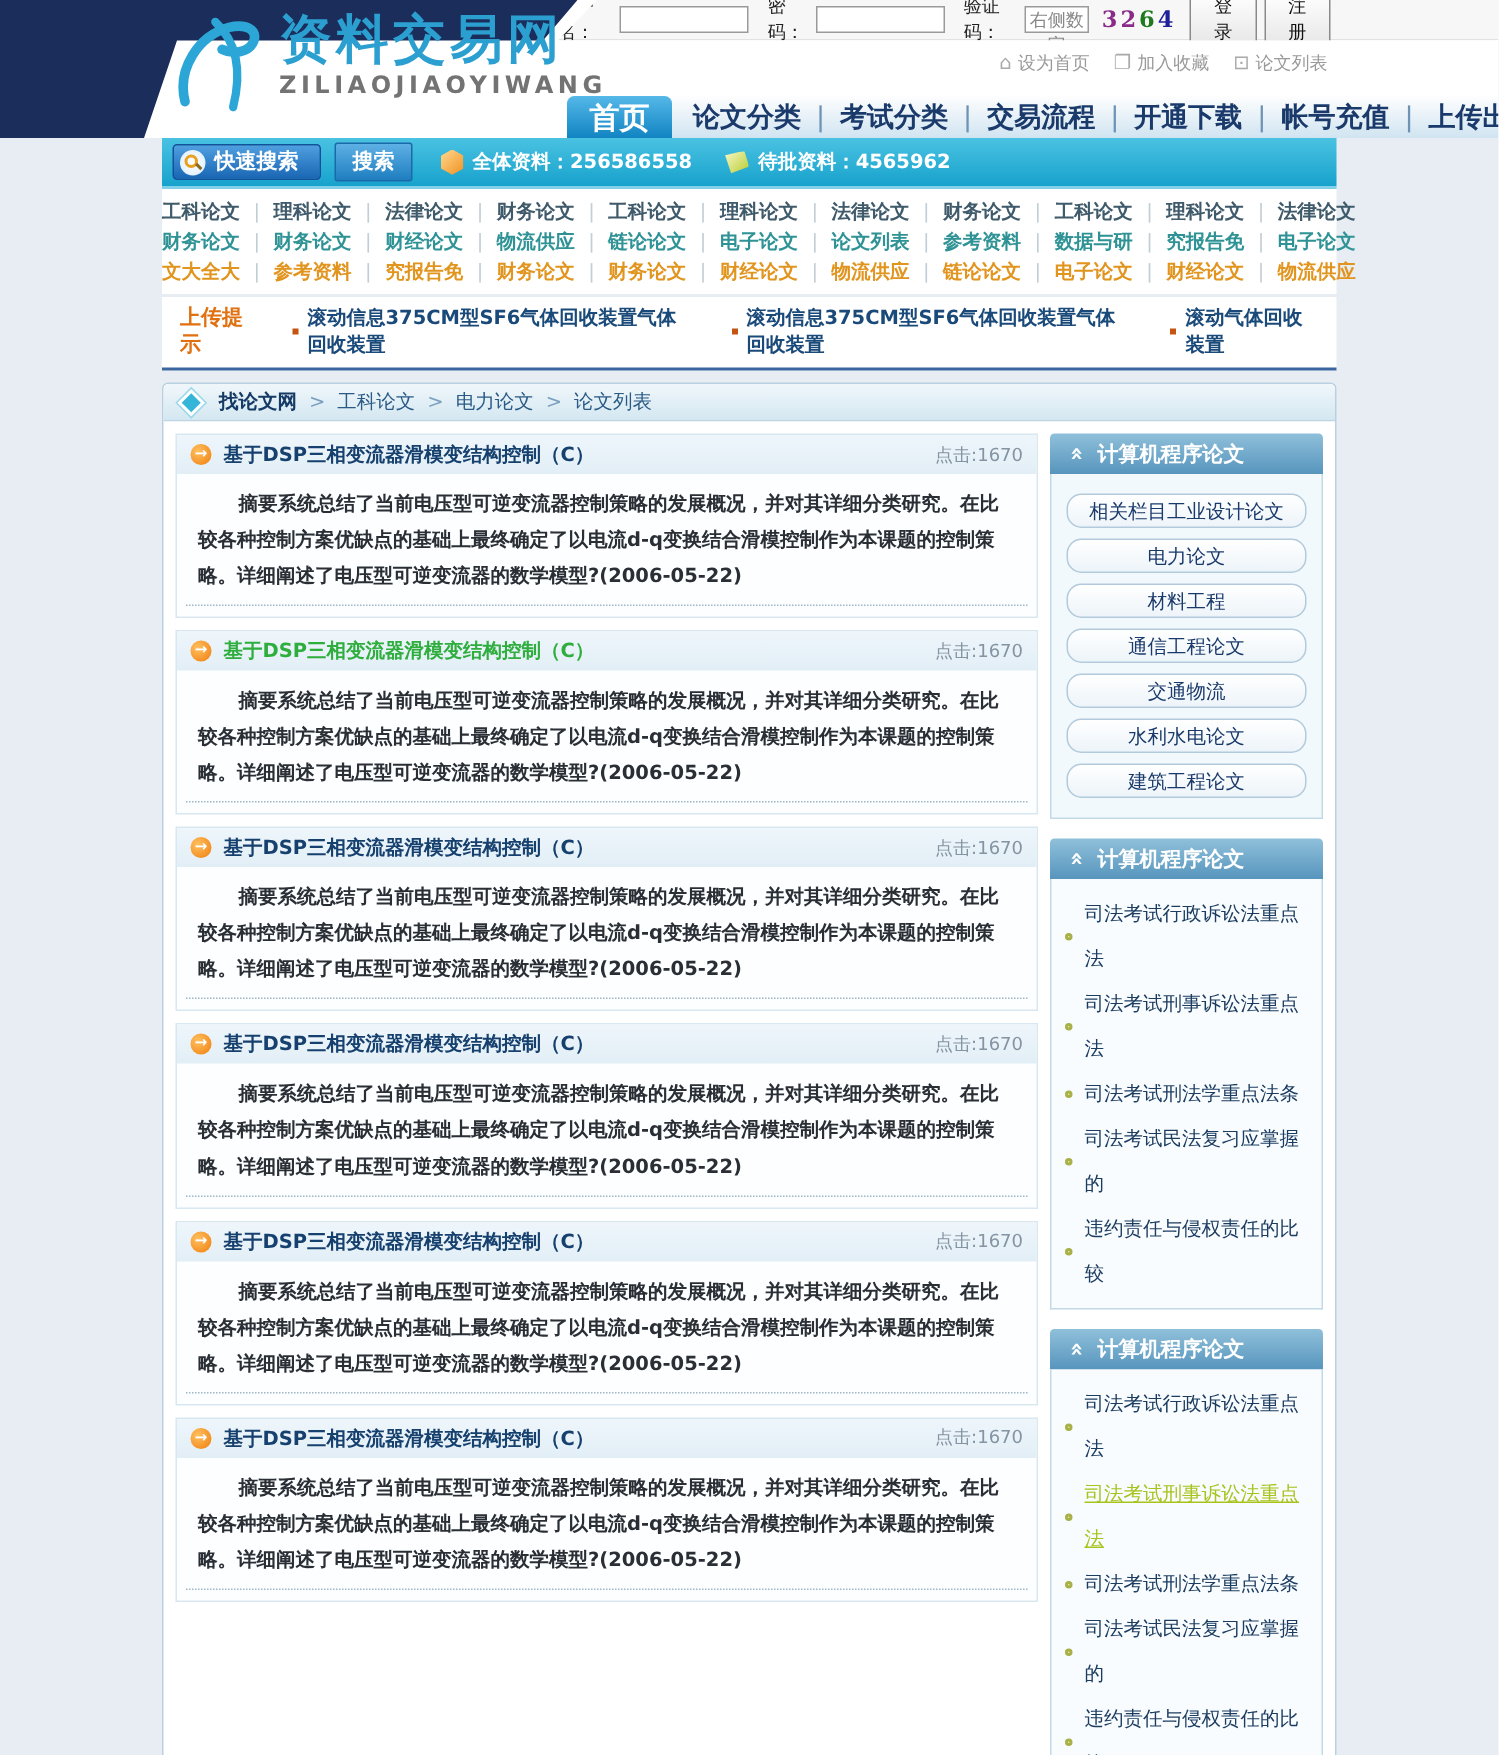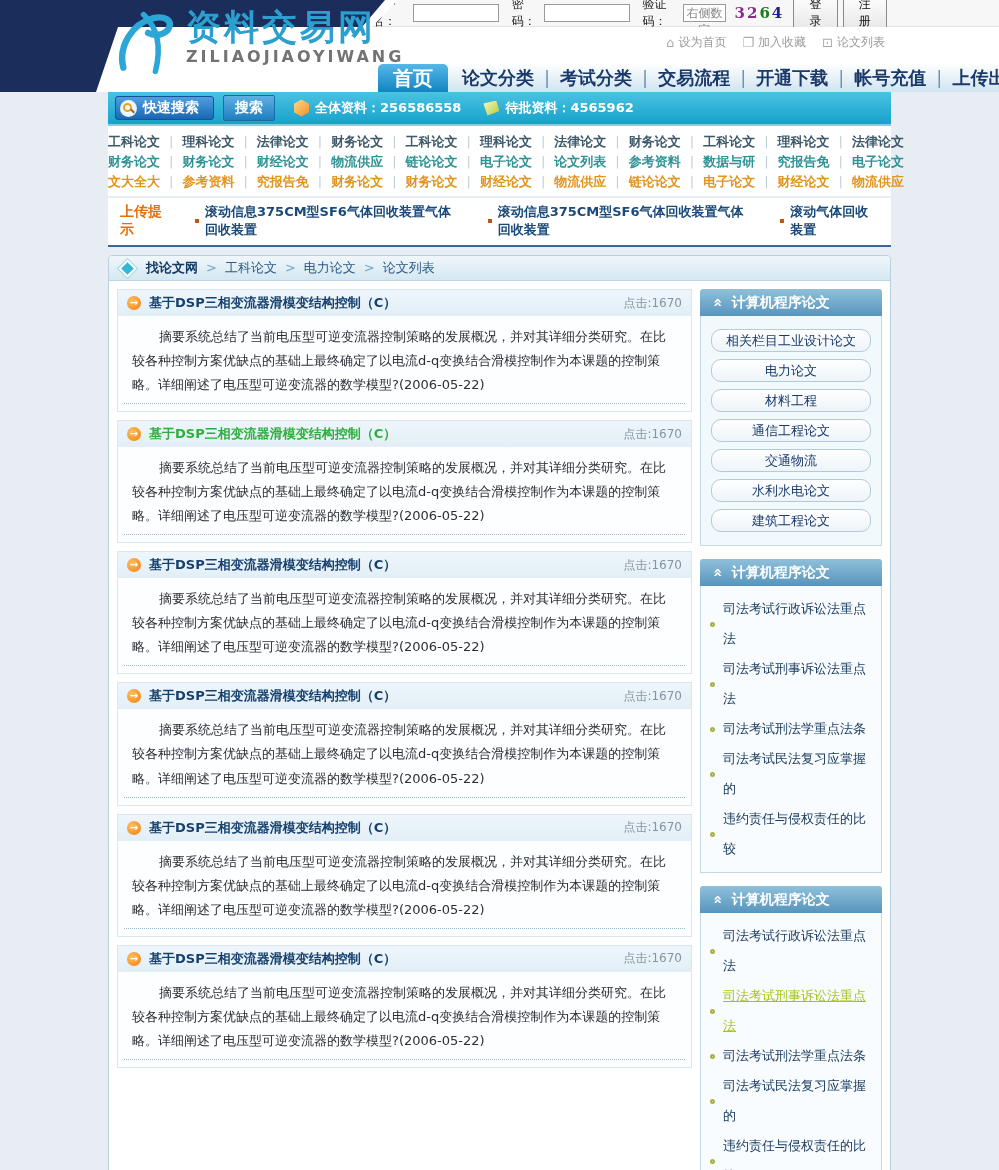--- a/index.html
+++ b/index.html
@@ -104,21 +104,21 @@
   .article { border: 1px solid #d9e7f0; background: #fdfeff; margin-bottom: 8px; }
   .art-head { display: flex; align-items: center; height: 26px; background: linear-gradient(#eef6fb, #e2eef6); padding: 0 9px; gap: 8px; }
   .art-icon {
     width: 14px; height: 14px; border-radius: 50%; flex: none;
     background: radial-gradient(circle at 35% 35%, #ffc060, #ef7d0c);
     color: #fff; font-size: 10px; line-height: 14px; text-align: center; font-weight: bold;
   }
   .art-title { font-size: 13px; font-weight: bold; color: #16406e; cursor: pointer; }
   .art-title.green { color: #2fae3e; }
   .art-clicks { margin-left: auto; font-size: 12px; color: #8494a2; }
-  .art-body { padding: 9px 14px 2px; color: #2a2f36; line-height: 1.85; text-indent: 27px; }
+  .art-body { padding: 9px 14px 2px; color: #2a2f36; line-height: 1.85; text-indent: 27px; font-weight: bold; }
   .dotted { border-top: 1px dotted #9fb6c6; margin: 4px 6px 7px; }
   
   .sidebar { width: 182px; flex: none; display: flex; flex-direction: column; gap: 13px; }
   .spanel-head {
     height: 27px; background: linear-gradient(#8fc0da, #5795bd);
     display: flex; align-items: center; gap: 9px; padding: 0 13px;
     color: #fff; font-weight: bold; font-size: 14px; border-radius: 3px 3px 0 0;
   }
   .chev-icon { display: inline-block; transform: rotate(90deg); font-size: 15px; line-height: 1; }
   .spanel-body { border: 1px solid #c3d9e6; border-top: none; background: #f2f9fc; padding: 6px; font-family: Liberation Serif, serif; }

